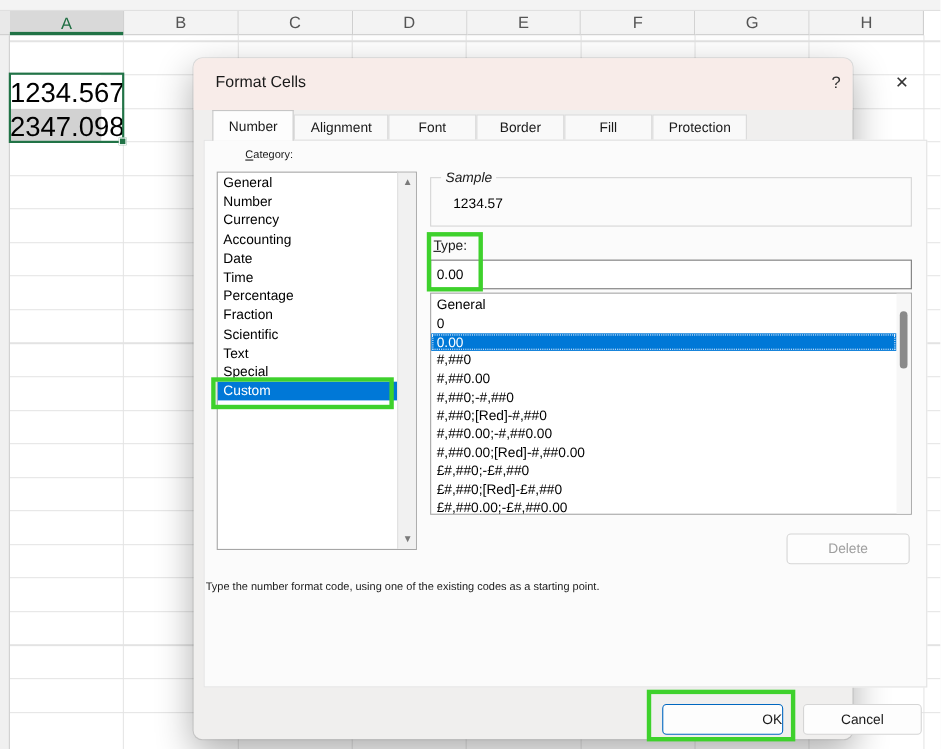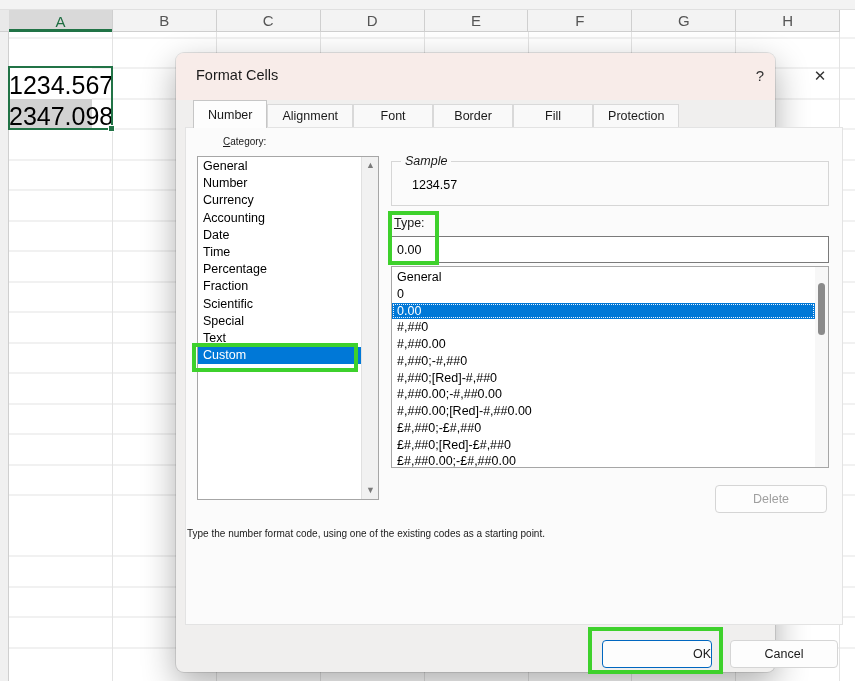--- a/index.html
+++ b/index.html
@@ -159,22 +159,22 @@
         <div class="cat-items">
           <div class="cat-item">General</div>
           <div class="cat-item">Number</div>
           <div class="cat-item">Currency</div>
           <div class="cat-item">Accounting</div>
           <div class="cat-item">Date</div>
           <div class="cat-item">Time</div>
           <div class="cat-item">Percentage</div>
           <div class="cat-item">Fraction</div>
           <div class="cat-item">Scientific</div>
+          <div class="cat-item">Text</div>
           <div class="cat-item">Special</div>
-          <div class="cat-item">Text</div>
           <div class="cat-item selected">Custom</div>
         </div>
         <div class="cat-scroll">
           <div class="scroll-arrow up">▲</div>
           <div class="scroll-arrow down">▼</div>
         </div>
       </div>
 
       <div class="sample-box">
         <div class="sample-legend">Sample</div>

